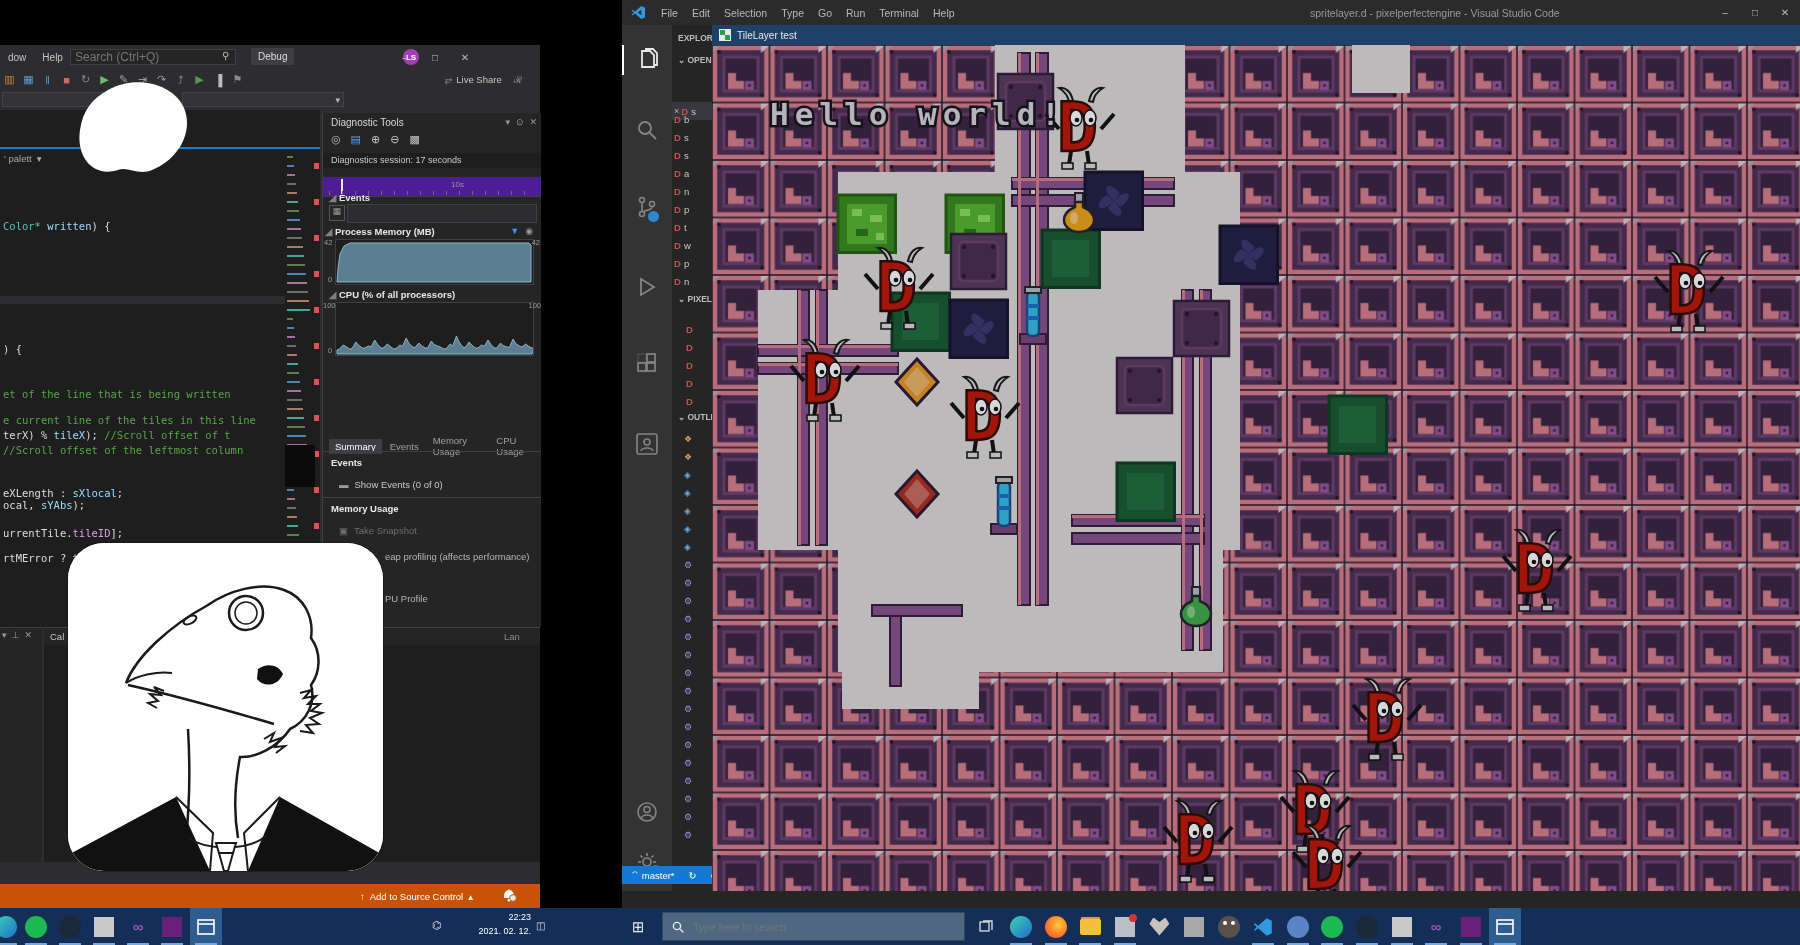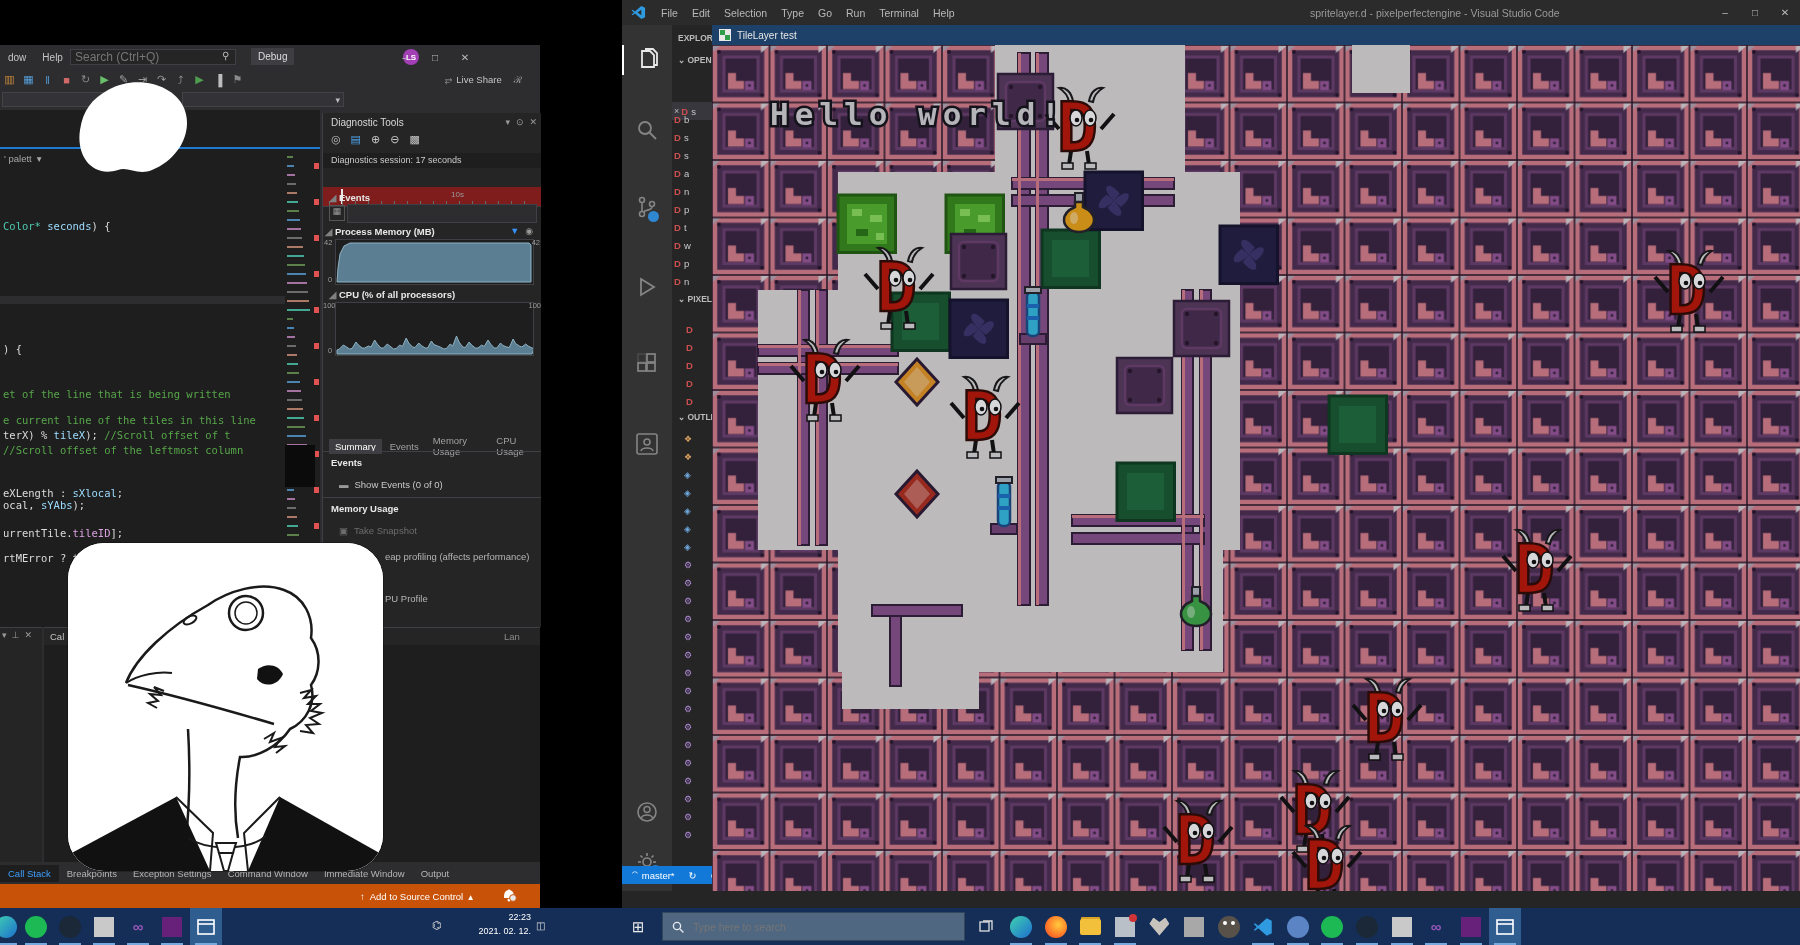--- a/index.html
+++ b/index.html
@@ -139,21 +139,21 @@
       <div class="vs-dd a" style="left:182px;top:2px;width:162px">▾</div>
     </div>
 
     <div id="vs-editor" class="a">
       <div id="ed-blueline" class="a"></div>
       <div id="ed-navbar" class="a f">
         <span class="tx">' palett</span>
           <span style="margin-left:5px">▾</span>
       </div>
       <div id="code-lines">
-          <div class="code-line mono" style="top: 110px;"><span class="c-teal">Color*</span><span class="c-blu"> seconds</span><span class="c-fg">) {</span></div>
+          <div class="code-line mono" style="top: 110px;"><span class="c-teal">Color*</span><span class="c-blu"> written</span><span class="c-fg">) {</span></div>
           <div class="code-line mono" style="top: 233px;"><span class="c-fg">) {</span></div>
           <div class="code-line mono" style="top: 278px;"><span class="c-com">et of the line that is being written</span></div>
           <div class="code-line mono" style="top: 304px;"><span class="c-com">e current line of the tiles in this line</span></div>
           <div class="code-line mono" style="top: 319px;"><span class="c-fg">terX) % </span><span class="c-blu">tileX</span><span class="c-fg">);</span><span class="c-com">      //Scroll offset of t</span></div>
           <div class="code-line mono" style="top: 334px;"><span class="c-com">  //Scroll offset of the leftmost column</span></div>
           <div class="code-line mono" style="top: 377px;"><span class="c-fg">eXLength : </span><span class="c-blu">sXlocal</span><span class="c-fg">;</span></div>
           <div class="code-line mono" style="top: 389px;"><span class="c-fg">ocal, </span><span class="c-blu">sYAbs</span><span class="c-fg">);</span></div>
           <div class="code-line mono" style="top: 417px;"><span class="c-fg">urrentTile.</span><span class="c-pur">tileID</span><span class="c-fg">];</span></div>
           <div class="code-line mono" style="top: 442px;"><span class="c-fg">rtMError ? t</span></div>
         </div>
@@ -235,21 +235,21 @@
       </div>
       <div class="a f" style="left:8px;top:20px;gap:10px;font-size:11px;color:#c5c5c5">
         <span>◎</span>
         <span style="color:#4ea1e8">▤</span>
         <span>⊕</span>
         <span>⊖</span>
         <span>▩</span>
       </div>
       <div class="a tx" style="left:0;top:40px;width:218px;height:15px;background:#1e1e1e;color:#cccccc;font-size:9px;padding:2px 0 0 8px;box-sizing:border-box">Diagnostics session: 17 seconds</div>
 
-      <div class="a" style="left:0;top:74px;width:218px;height:19px;background:#7f1d1d;border-bottom:1px solid #3f3f46">
+      <div class="a" style="left:0;top:64px;width:218px;height:19px;background:#4c1d95;border-bottom:1px solid #3f3f46">
         <div class="a" style="left:18px;top:2px;width:2px;height:15px;background:#e8e8e8"></div>
         <div class="a" style="left:128px;top:3px;color:#9a9a9a;font-size:8px">10s</div>
         <div id="ruler-ticks">
             <div class="a" style="left: 6px; top: 14px; width: 1px; height: 4px; background: rgb(106, 106, 106);"></div>
             <div class="a" style="left: 19px; top: 14px; width: 1px; height: 4px; background: rgb(106, 106, 106);"></div>
             <div class="a" style="left: 32px; top: 14px; width: 1px; height: 4px; background: rgb(106, 106, 106);"></div>
             <div class="a" style="left: 45px; top: 14px; width: 1px; height: 4px; background: rgb(106, 106, 106);"></div>
             <div class="a" style="left: 58px; top: 14px; width: 1px; height: 4px; background: rgb(106, 106, 106);"></div>
             <div class="a" style="left: 71px; top: 14px; width: 1px; height: 4px; background: rgb(106, 106, 106);"></div>
             <div class="a" style="left: 84px; top: 14px; width: 1px; height: 4px; background: rgb(106, 106, 106);"></div>
@@ -318,28 +318,20 @@
         <span>⊥</span>
         <span>✕</span>
       </div>
     </div>
     <div id="callstack" class="a">
       <div id="cs-header" class="a f">
         <span class="tx" style="margin-left:6px">Cal</span>
         <span class="a" style="left:460px;top:3px;color:#8a8a8a">Lan</span>
       </div>
     </div>
-    <div id="vs-bottom-tabs" class="a f">
-        <div class="btab on">Call Stack</div>
-        <div class="btab">Breakpoints</div>
-        <div class="btab">Exception Settings</div>
-        <div class="btab">Command Window</div>
-        <div class="btab">Immediate Window</div>
-        <div class="btab">Output</div>
-      </div>
 
     <div id="orange-bar" class="a f">
       <div class="f" style="margin-left:360px;gap:5px">
         <span>↑</span>
         <span>Add to Source Control</span>
         <span>▴</span>
       </div>
       <div style="margin-left:28px">
         <svg width="16" height="14" viewBox="0 0 16 14">
             <path d="M3,10 C3,5 4,3 7,2 a1.2,1.2 0 0 1 2,0 c3,1 4,3 4,8 z" fill="#fff"></path>

